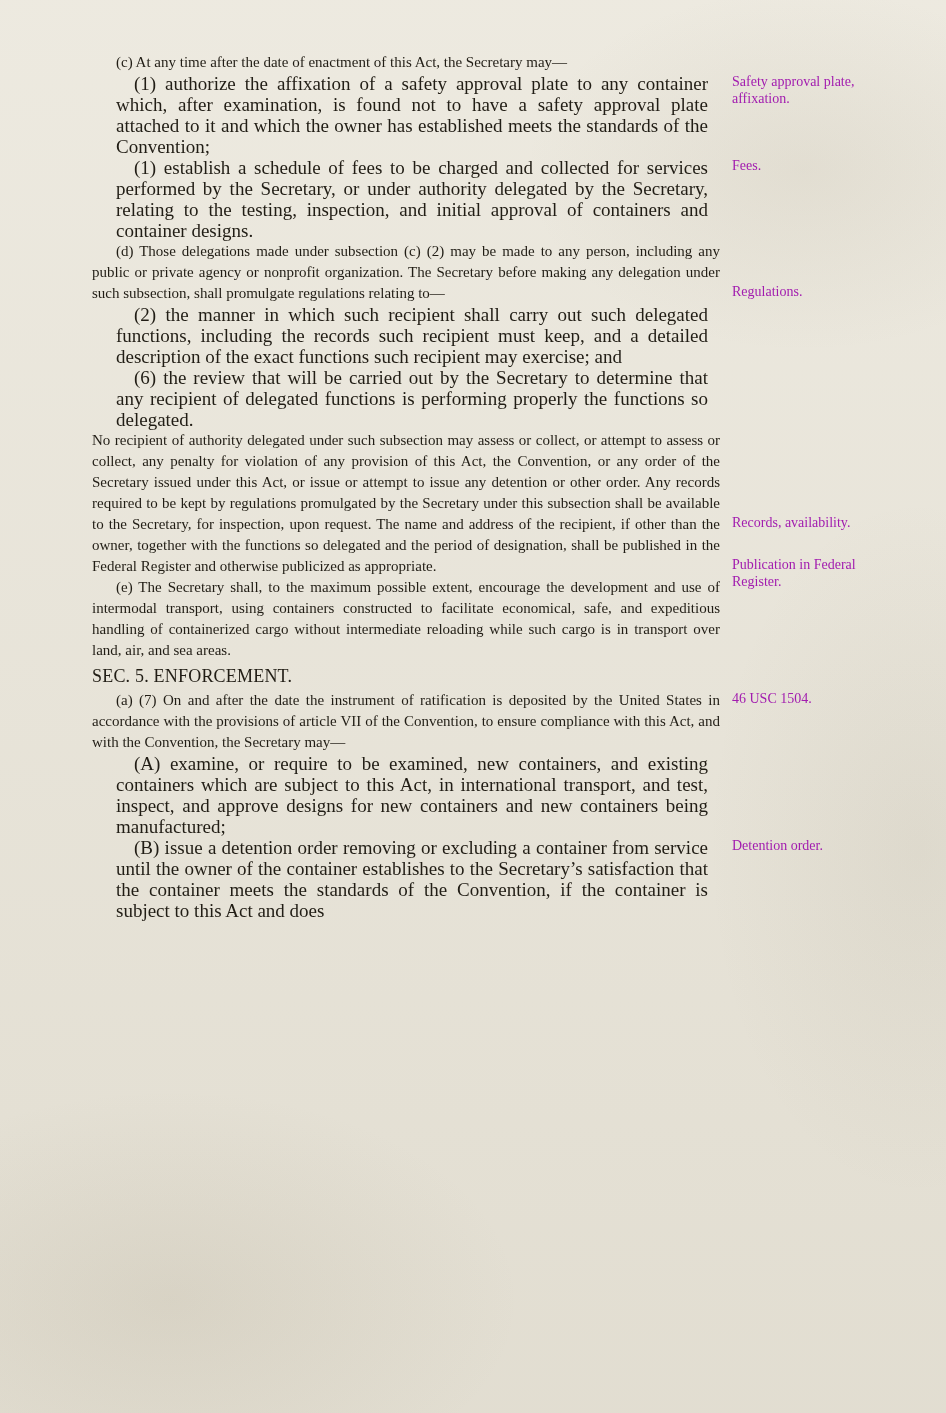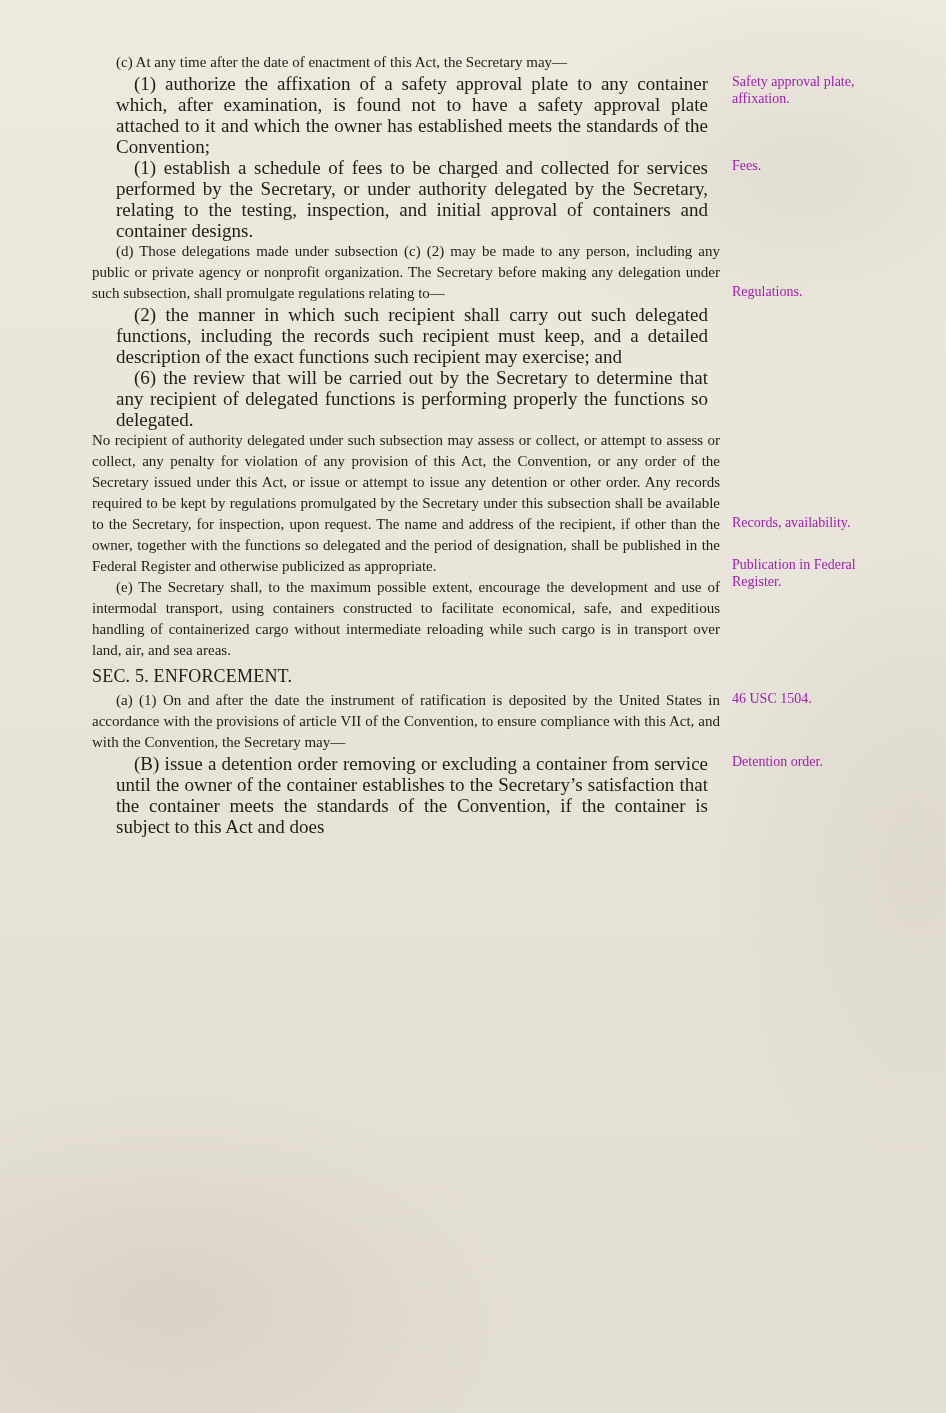--- a/index.html
+++ b/index.html
@@ -134,25 +134,26 @@
 
     <div class="block">
       <p class="para indent">(e) The Secretary shall, to the maximum possible extent, encourage the development and use of intermodal transport, using containers constructed to facilitate economical, safe, and expeditious handling of containerized cargo without intermediate reloading while such cargo is in transport over land, air, and sea areas.</p>
     </div>
 
     <div class="block">
       <h2 class="sec-heading">SEC. 5. ENFORCEMENT.</h2>
     </div>
 
     <div class="block">
-      <p class="para indent">(a) (1) On and after the date the instrument of ratification is deposited by the United States in accordance with the provisions of article VII of the Convention, to ensure compliance with this Act, and with the Convention, the Secretary may—</p>
+      <p class="para indent">(a) (7) On and after the date the instrument of ratification is deposited by the United States in accordance with the provisions of article VII of the Convention, to ensure compliance with this Act, and with the Convention, the Secretary may—</p>
       <div class="note">46 USC 1504.</div>
     </div>
 
     <div class="block">
+      <p class="item">(A) examine, or require to be examined, new containers, and existing containers which are subject to this Act, in international transport, and test, inspect, and approve designs for new containers and new containers being manufactured;</p>
     </div>
 
     <div class="block">
       <p class="item">(B) issue a detention order removing or excluding a container from service until the owner of the container establishes to the Secretary’s satisfaction that the container meets the standards of the Convention, if the container is subject to this Act and does</p>
       <div class="note">Detention order.</div>
     </div>
 
   </main>
 </div>
 

